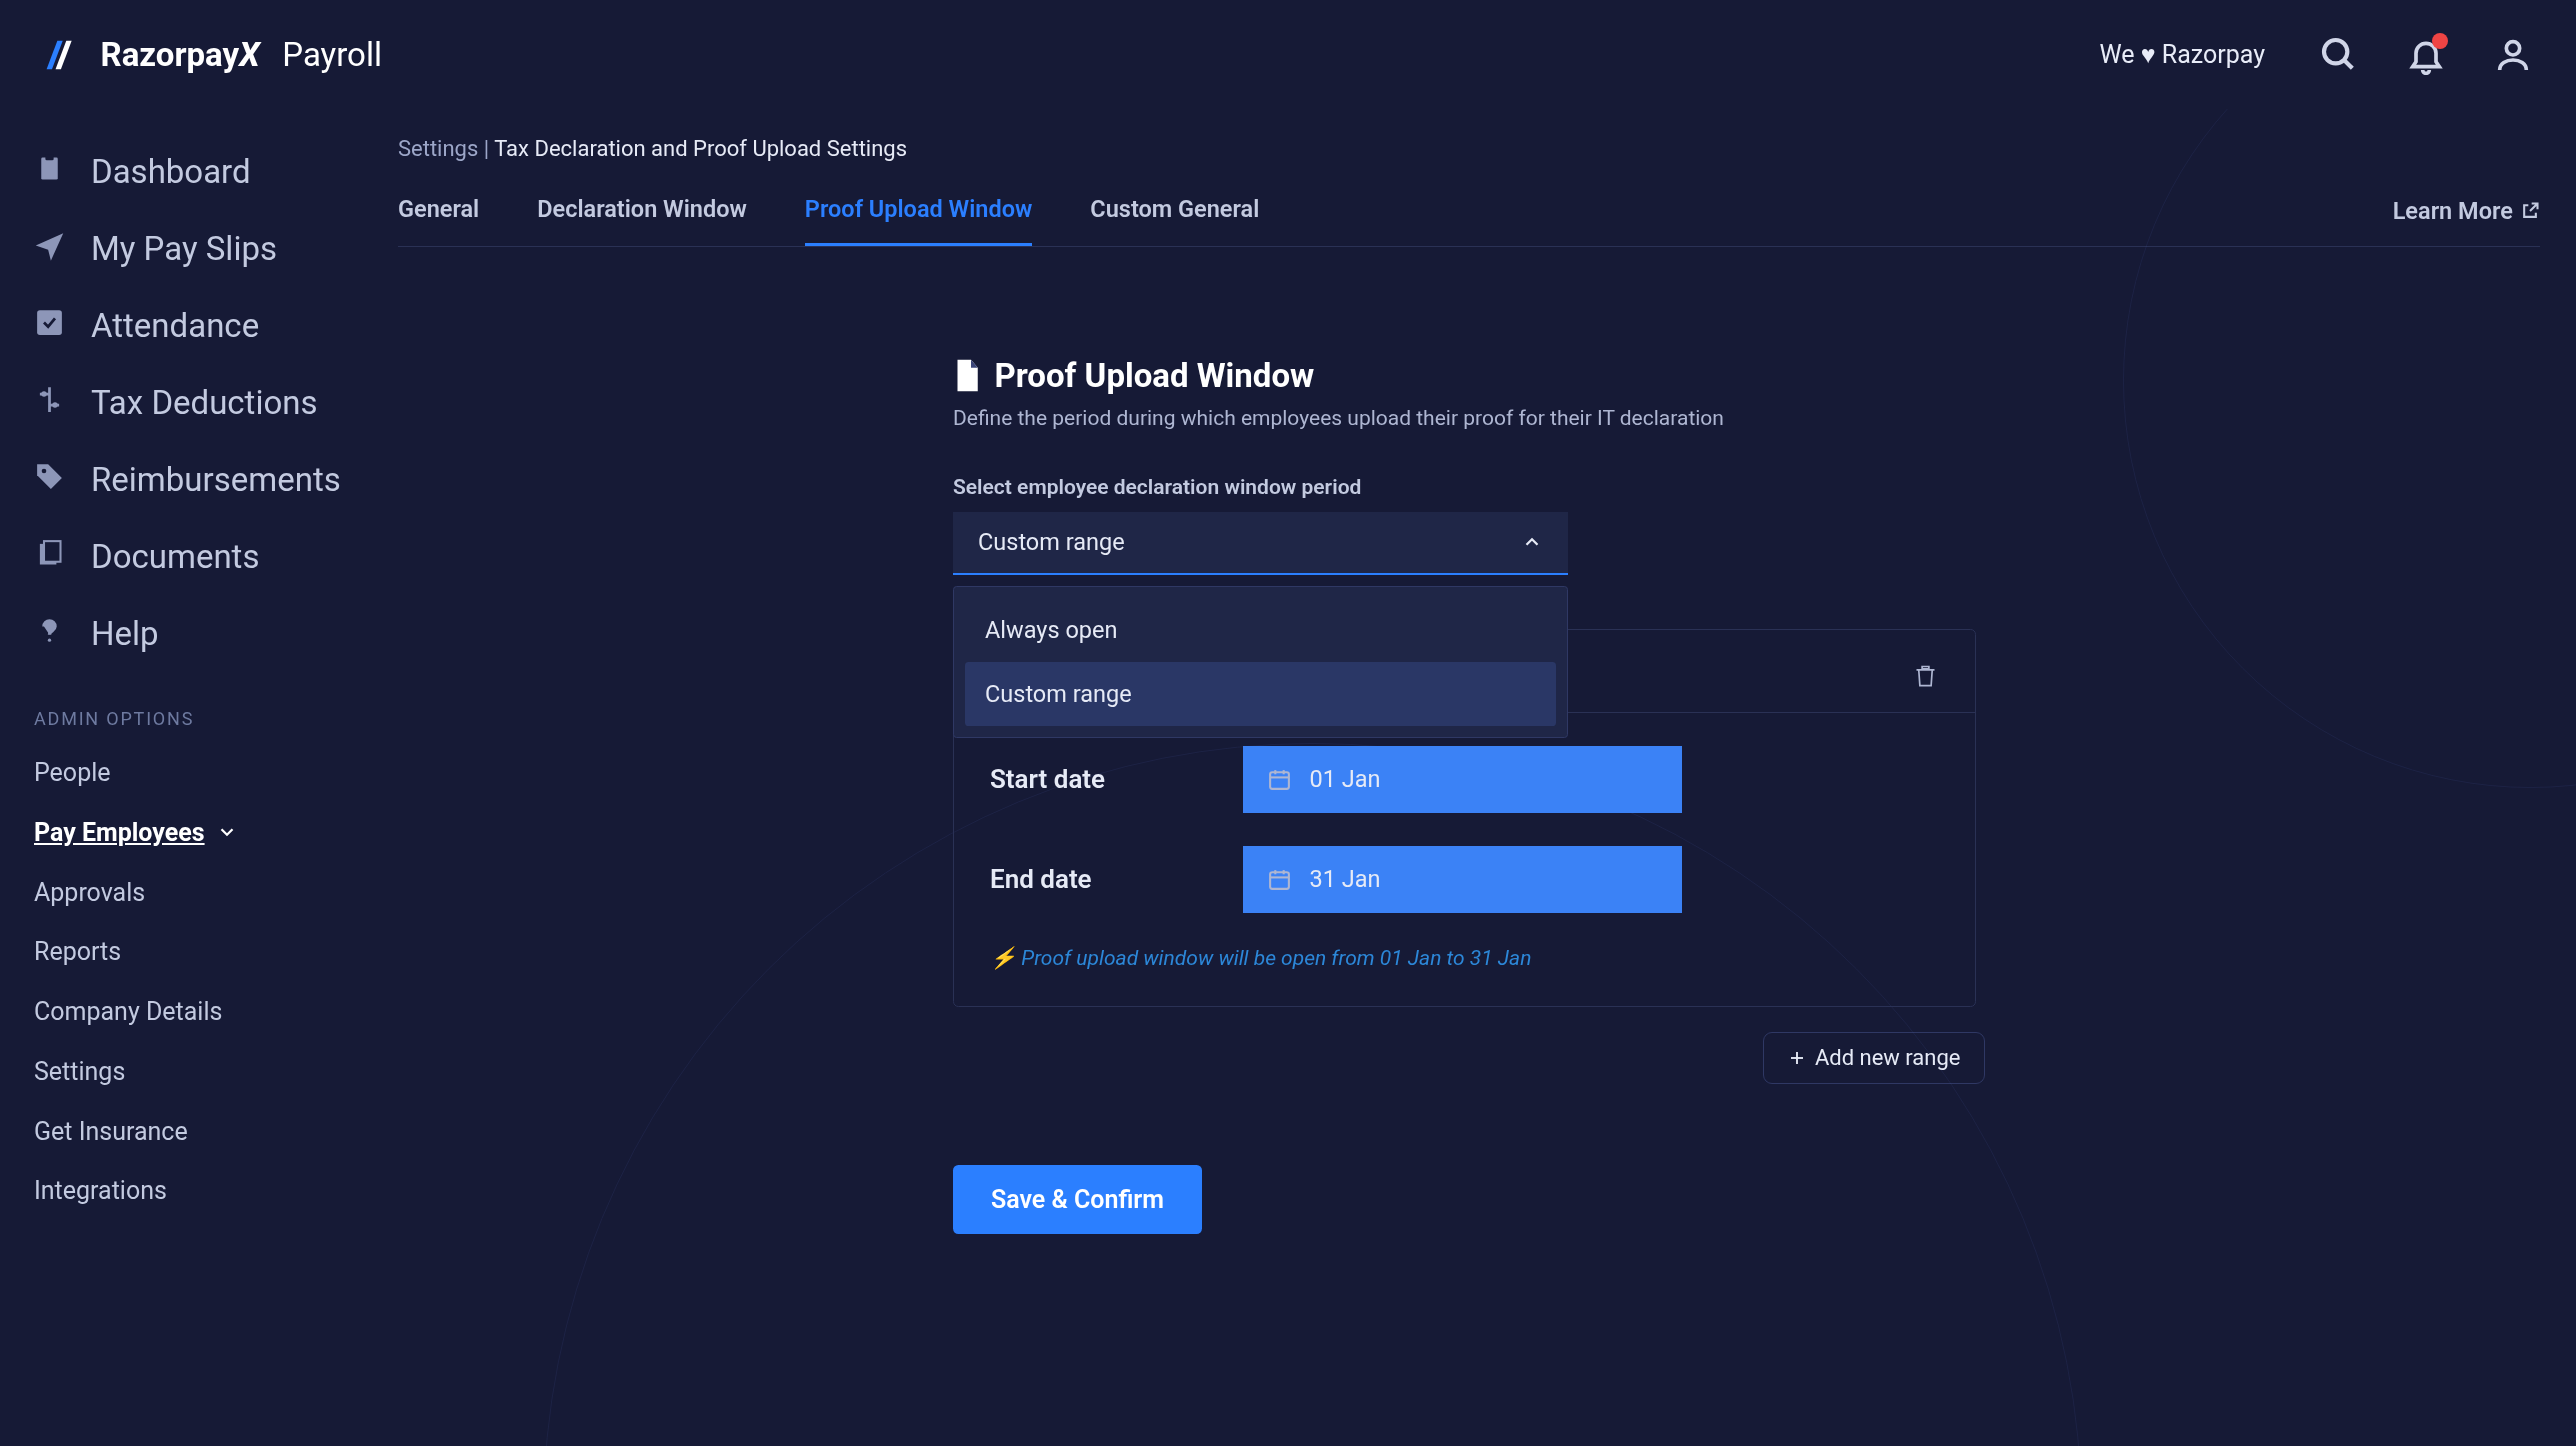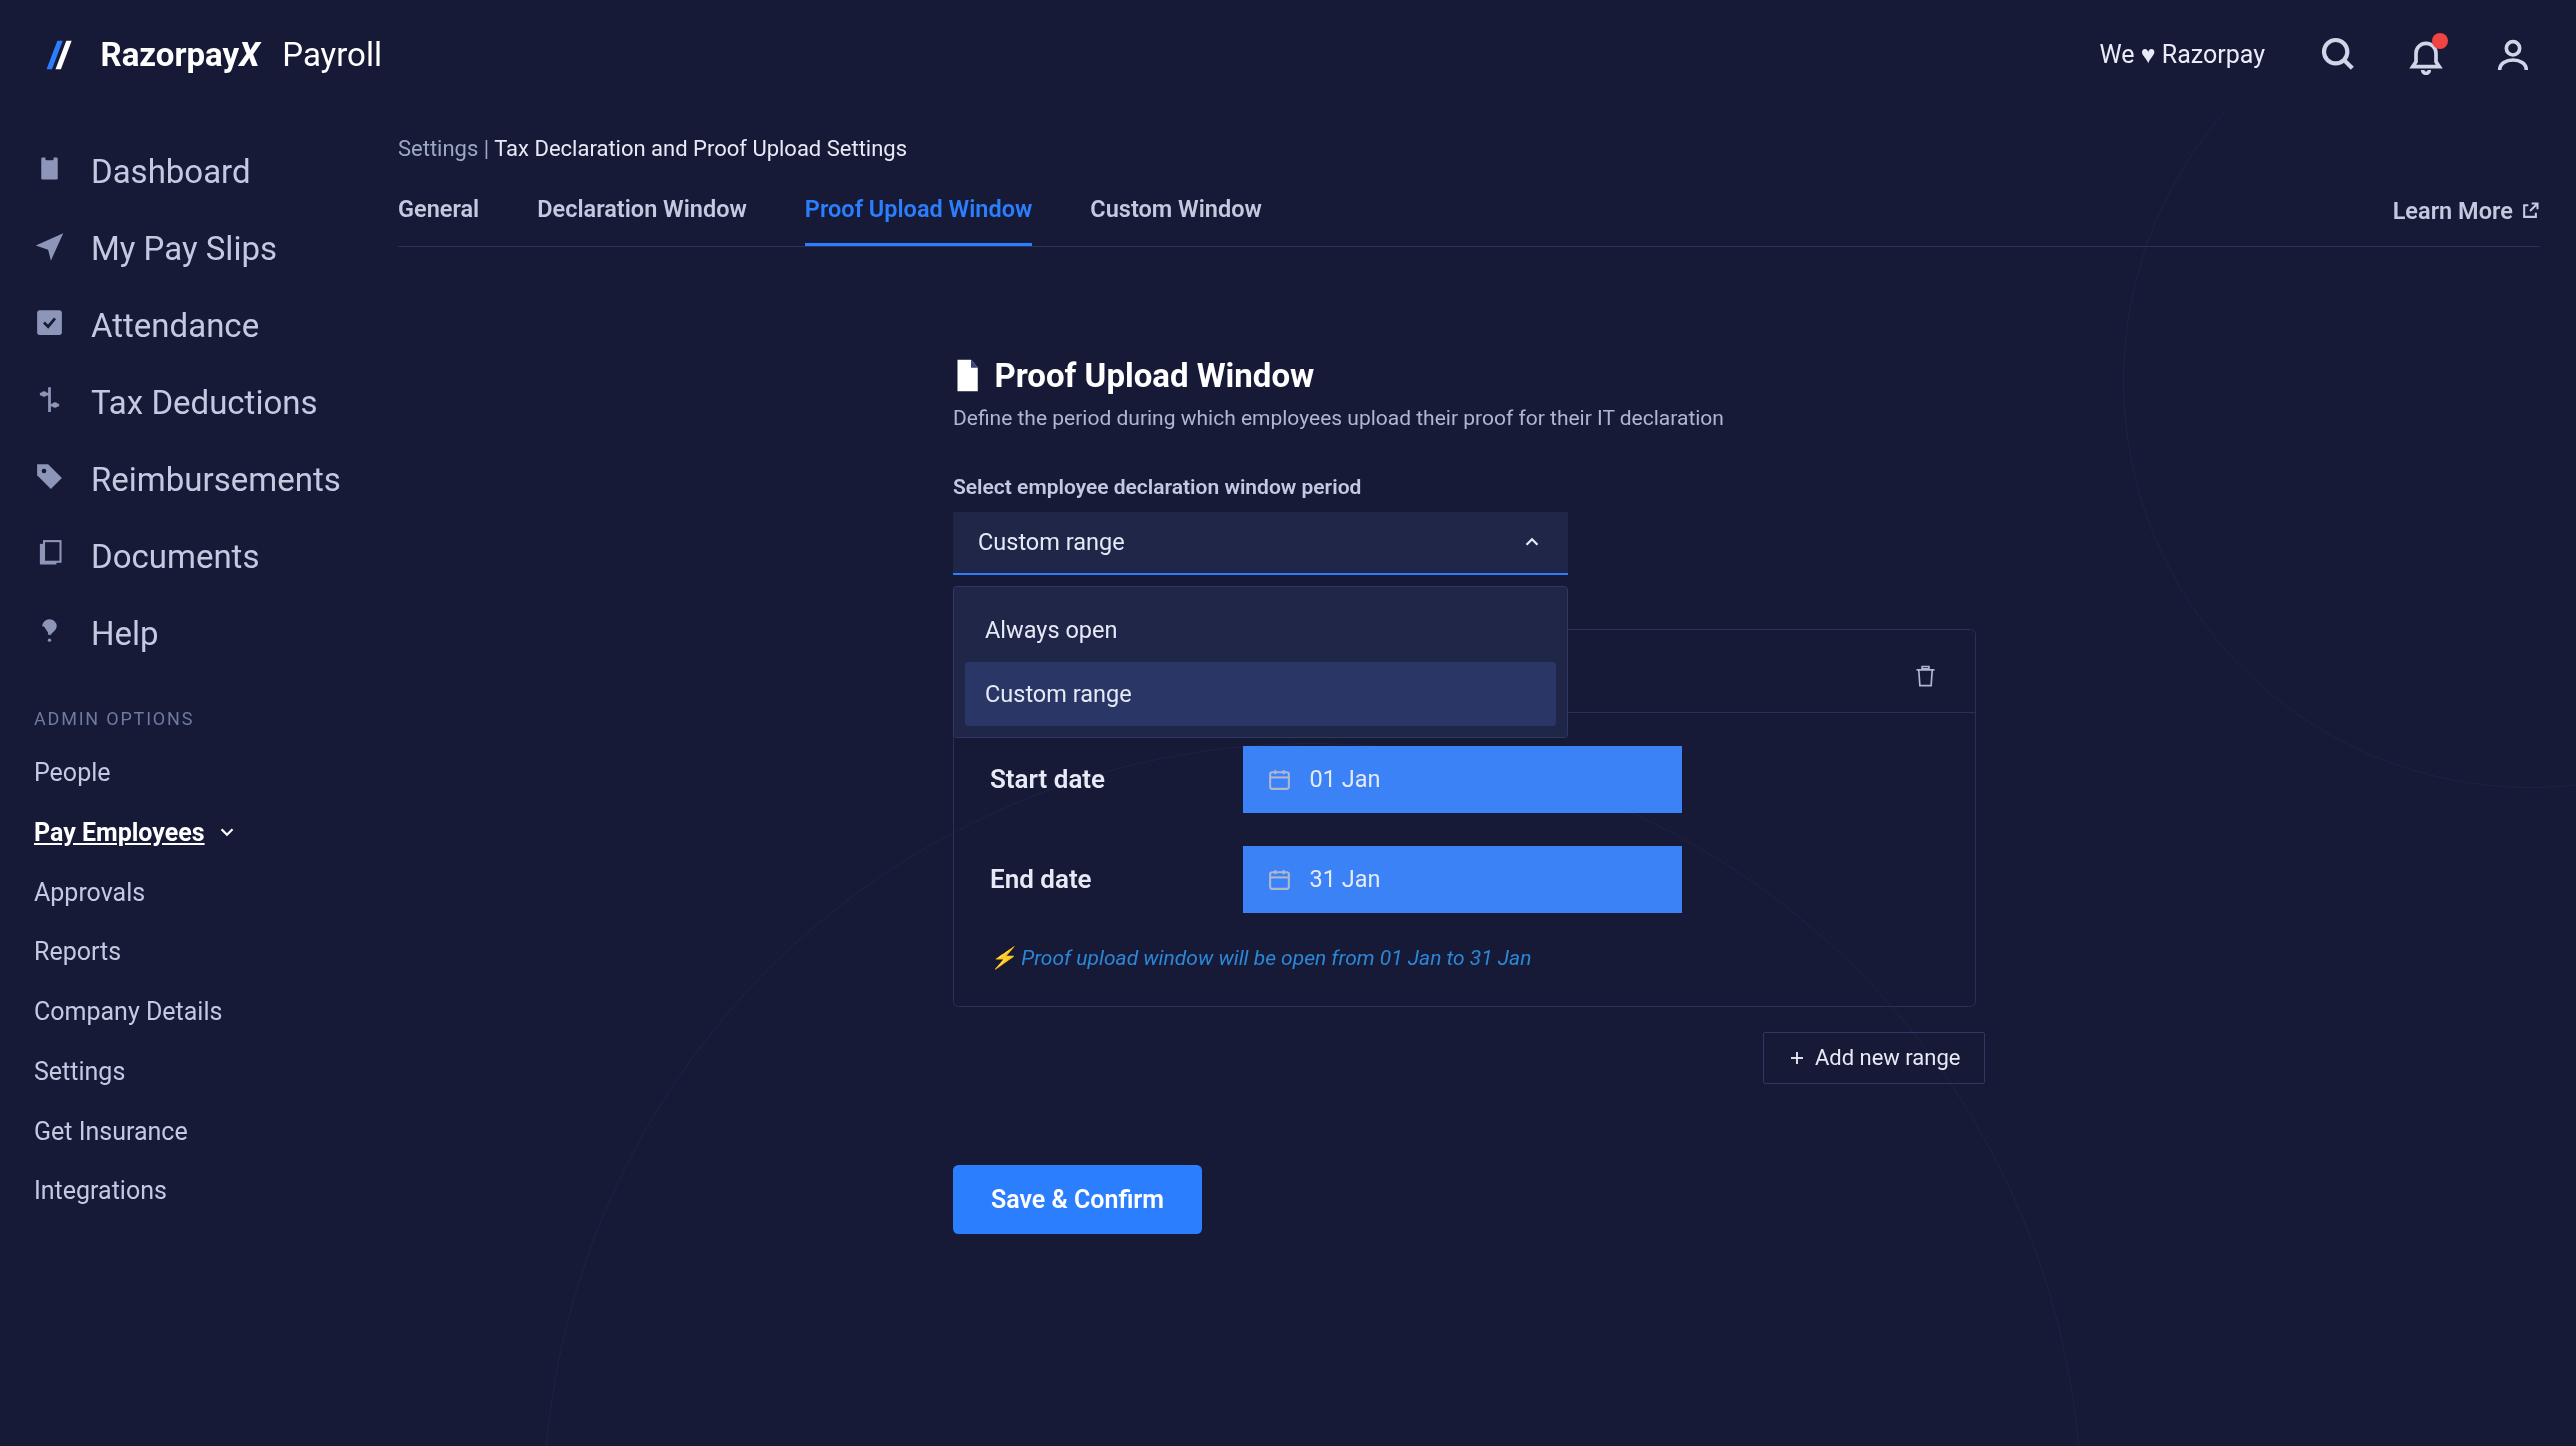--- a/index.html
+++ b/index.html
@@ -50,21 +50,21 @@
 
 .range-card { margin-top: 54px; border: 0.9px solid #2a3155; border-radius: 5.4px; width: 1023px; padding: 0 0 36px; position: relative; }
 .range-header { padding: 31px 36px 22px; font-size: 25px; font-weight: 700; color: #e6eaf6; border-bottom: 0.9px solid #2a3155; display: flex; justify-content: space-between; align-items: center; }
 .range-row { display: flex; align-items: center; padding: 33px 36px 0; }
 .range-row .lbl { width: 253px; font-size: 26px; color: #e6eaf6; font-weight: 600; }
 .date-input { display: flex; align-items: center; gap: 18px; padding: 0 23.5px; background: #3b82f6; height: 67px; width: 439px; font-size: 23.5px; color: #e6eaf6; }
 .cal-icon { width: 25px; height: 25px; fill: none; stroke: #aeb6d2; stroke-width: 2; }
 .status-msg { padding: 33px 36px 0; font-size: 21px; font-style: italic; color: #2c87d8; }
 
 .add-range { margin: 25px 0 0 auto; display: flex; justify-content: flex-end; width: 1023px; }
-.add-range-btn { border: 0.9px solid #2f3864; background: transparent; color: #e6eaf6; font-size: 22px; padding: 12.7px 23.5px; border-radius: 2px; cursor: pointer; display: flex; align-items: center; gap: 9px; }
+.add-range-btn { border: 0.9px solid #2f3864; background: transparent; color: #e6eaf6; font-size: 22px; padding: 12.7px 23.5px; border-radius: 9px; cursor: pointer; display: flex; align-items: center; gap: 9px; }
 
 .save-btn { margin-top: 81px; background: #2b7fff; color: #ffffff; font-size: 25px; font-weight: 600; padding: 20px 38px; border: none; border-radius: 5.4px; cursor: pointer; }
 
 
 .circ { position: absolute; border: 0.9px solid rgba(80,100,180,0.12); border-radius: 50%; pointer-events: none; z-index: 0; }
 .circ1 { width: 815px; height: 815px; right: -362px; top: -136px; }
 .circ2 { width: 1539px; height: 1539px; left: 181px; top: 634px; }
 
 .trash-icon { width: 27px; height: 27px; fill: #aeb6d2; cursor: pointer; }
 </style>
@@ -202,21 +202,21 @@
       <div class="circ circ2"></div>
 
       <div class="breadcrumb">
         <span>Settings</span><span> | </span><span class="current">Tax Declaration and Proof Upload Settings</span>
       </div>
 
       <div class="tabs">
         <div class="tab">General</div>
         <div class="tab">Declaration Window</div>
         <div class="tab active">Proof Upload Window</div>
-        <div class="tab">Custom Window</div>
+        <div class="tab">Custom General</div>
         <div style="flex:1"></div>
         <div class="learn-more">
           <span>Learn More</span>
           <svg width="20" height="20" viewBox="0 0 24 24" fill="none" stroke="currentColor" stroke-width="2.5">
               <path d="M14 3h7v7M21 3l-9 9M10 5H5v14h14v-5"></path>
             </svg>
         </div>
       </div>
 
       <div class="content">

